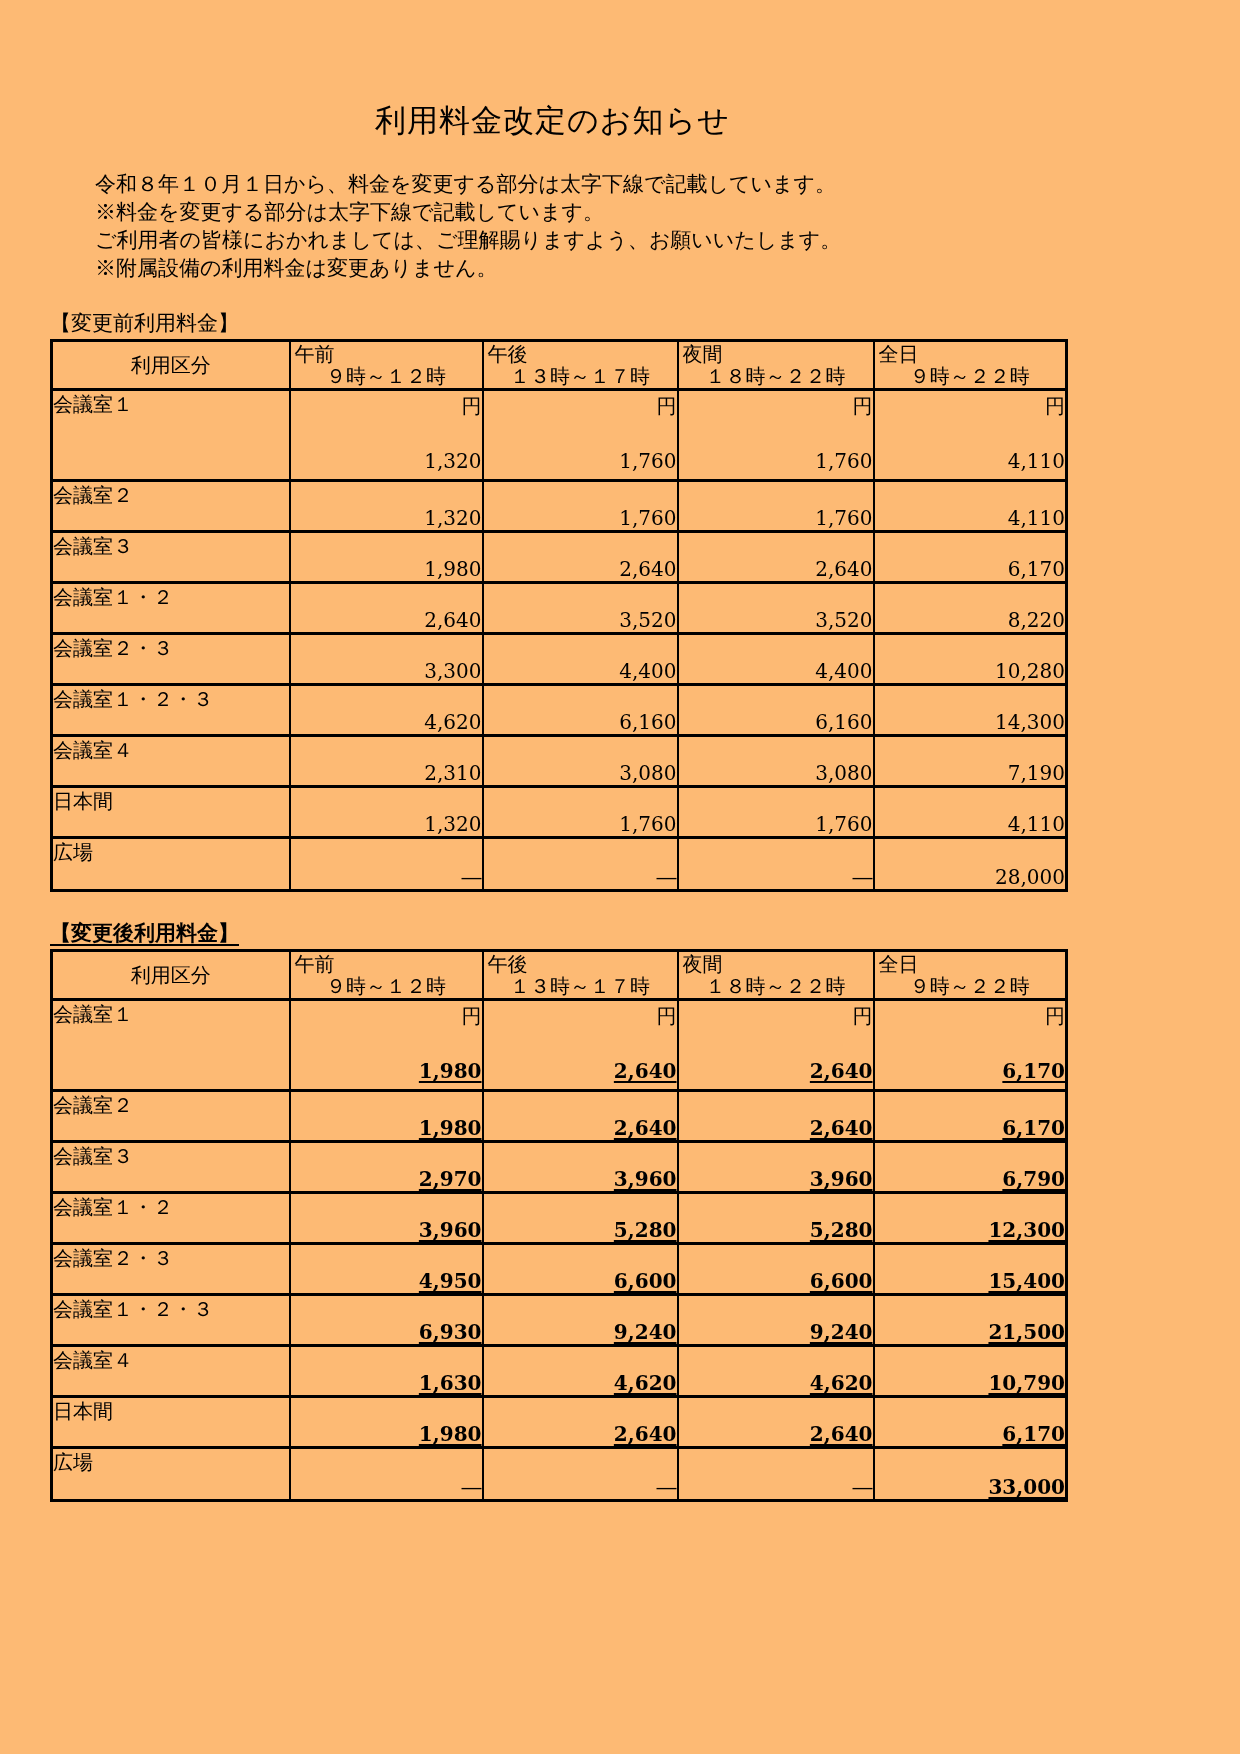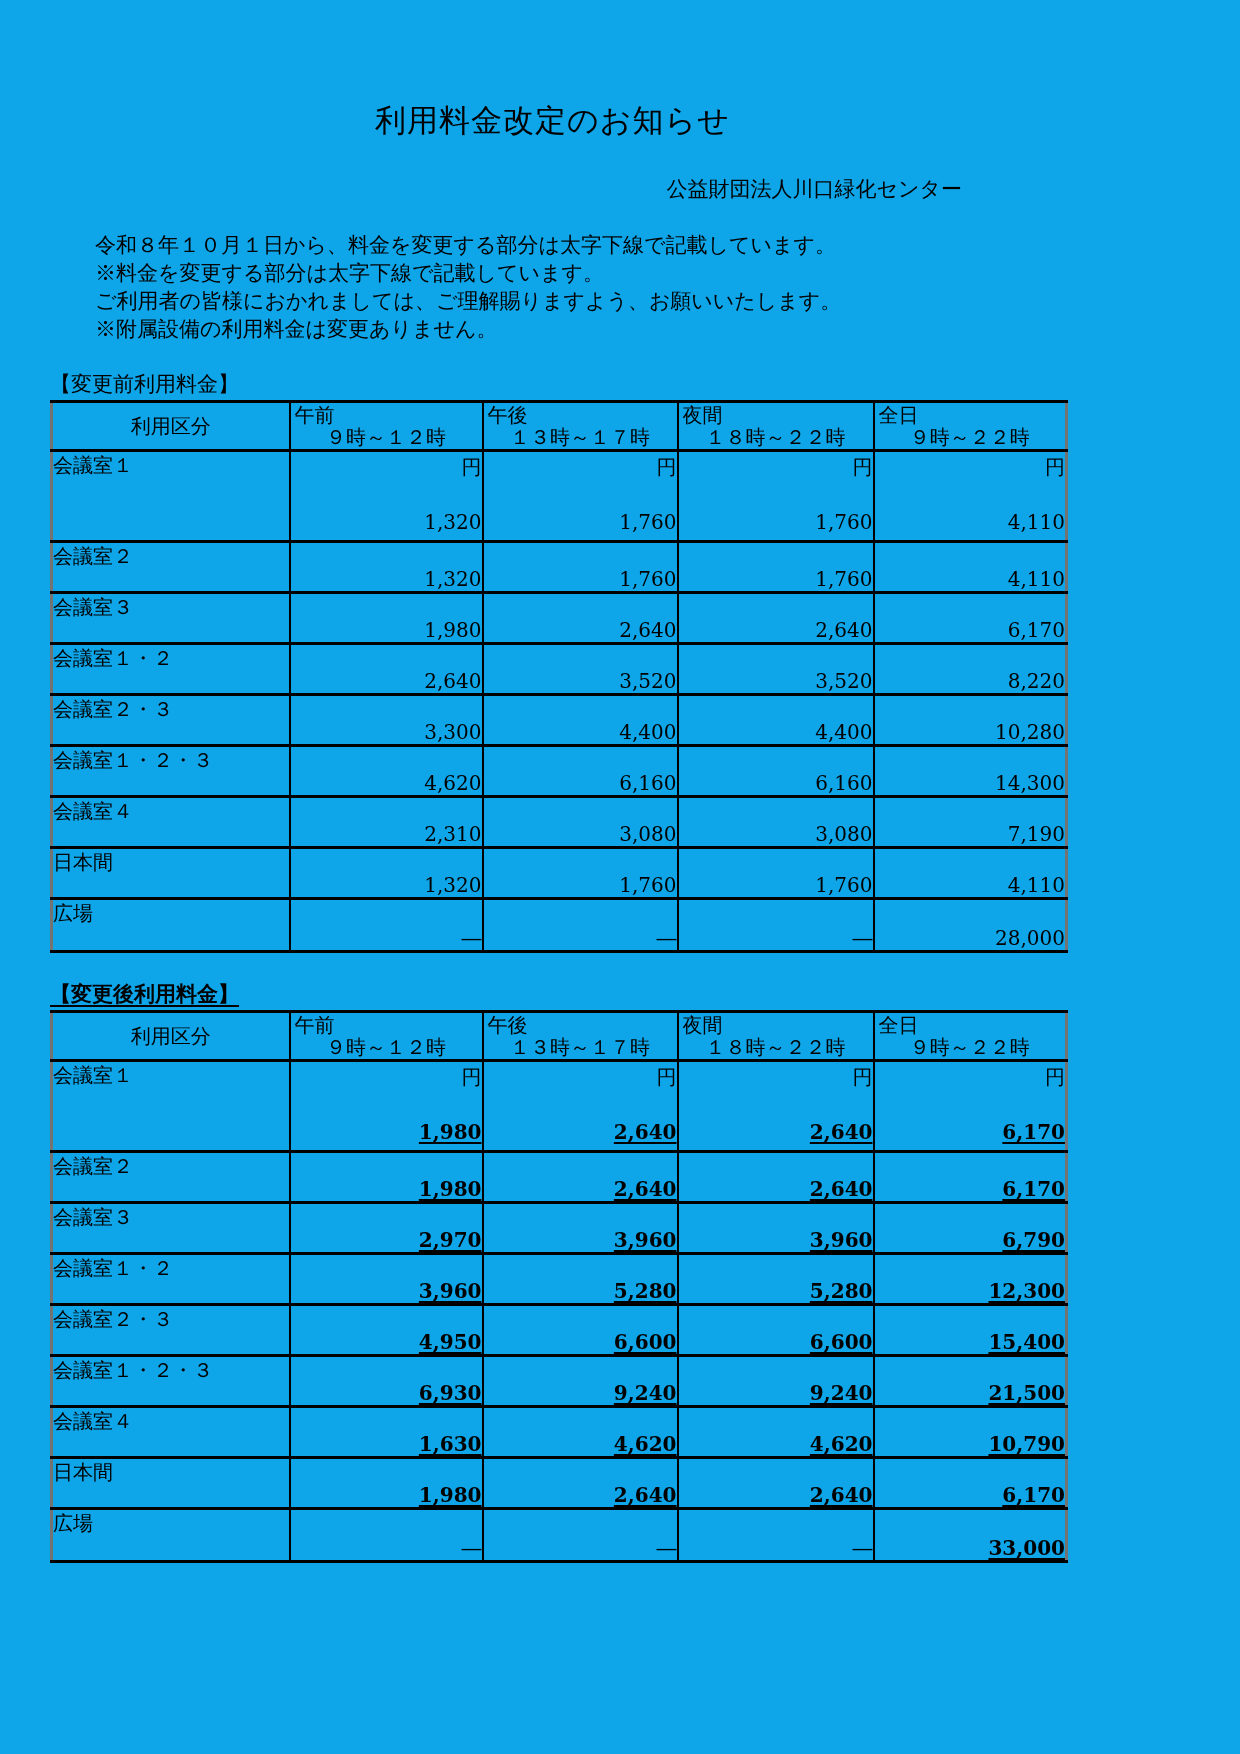--- a/index.html
+++ b/index.html
@@ -1,29 +1,29 @@
 <!DOCTYPE html>
 <html lang="ja"><head>
 <meta charset="utf-8">
 <style>
   html,body{margin:0;padding:0;background:#e8e8e8;}
   .page{
-    width:1240px;height:1754px;background:#0ea5e9;color:#000;
+    width:1240px;height:1754px;background:#fdba74;color:#000;
     font-family:"DejaVu Serif","Liberation Serif",serif;
     position:relative;overflow:hidden;margin:0 auto;
   }
   .text-col{margin-left:95px;width:915px;padding-top:100px;}
   .doc-title{text-align:center;font-size:31px;letter-spacing:1px;}
   .org-line{text-align:right;padding-right:48px;font-size:21px;margin-top:33px;}
   .intro{margin-top:28px;}
   .intro p{margin:0;font-size:21px;line-height:28px;}
   .tbl-section{margin-left:50px;width:1212px;}
   .tbl-heading{font-size:21px;margin:27px 0 2px 0;display:inline-block;}
   .tbl-heading.em{font-weight:bold;text-decoration:underline;text-underline-offset:4px;}
-  table.fee-table{border-collapse:collapse;table-layout:fixed;width:1015px;border:3px solid #737373;}
+  table.fee-table{border-collapse:collapse;table-layout:fixed;width:1015px;border:3px solid #000000;}
   table.fee-table td{
     border-left:2px solid #000;border-right:2px solid #000;
     border-top:3px solid #000;border-bottom:3px solid #000;
     font-size:20px;padding:0;overflow:hidden;
   }
   tr.hdr-row td{height:46px;}
   .h-cat{text-align:center;vertical-align:middle;}
   .h-period{vertical-align:top;}
   .h-period .pname{text-align:left;padding:1px 0 0 4px;line-height:22px;}
   .h-period .ptime{text-align:center;line-height:22px;}
@@ -36,21 +36,20 @@
   .cellflex{display:flex;flex-direction:column;justify-content:space-between;height:80px;padding-top:2px;}
   .unit,.valwrap{text-align:right;}
   .val.em{font-weight:bold;text-decoration:underline;text-underline-offset:3px;text-decoration-thickness:1.5px;}
 </style>
 </head>
 <body>
 
 <div class="page">
   <div class="text-col">
     <div class="doc-title">利用料金改定のお知らせ</div>
-    <div class="org-line">公益財団法人川口緑化センター</div>
     <div class="intro">
       <p>令和８年１０月１日から、料金を変更する部分は太字下線で記載しています。</p>
       <p>※料金を変更する部分は太字下線で記載しています。</p>
       <p>ご利用者の皆様におかれましては、ご理解賜りますよう、お願いいたします。</p>
       <p>※附属設備の利用料金は変更ありません。</p>
     </div>
   </div>
 
   <section class="tbl-section"><div class="tbl-heading">【変更前利用料金】</div><table class="fee-table">
         <colgroup>

